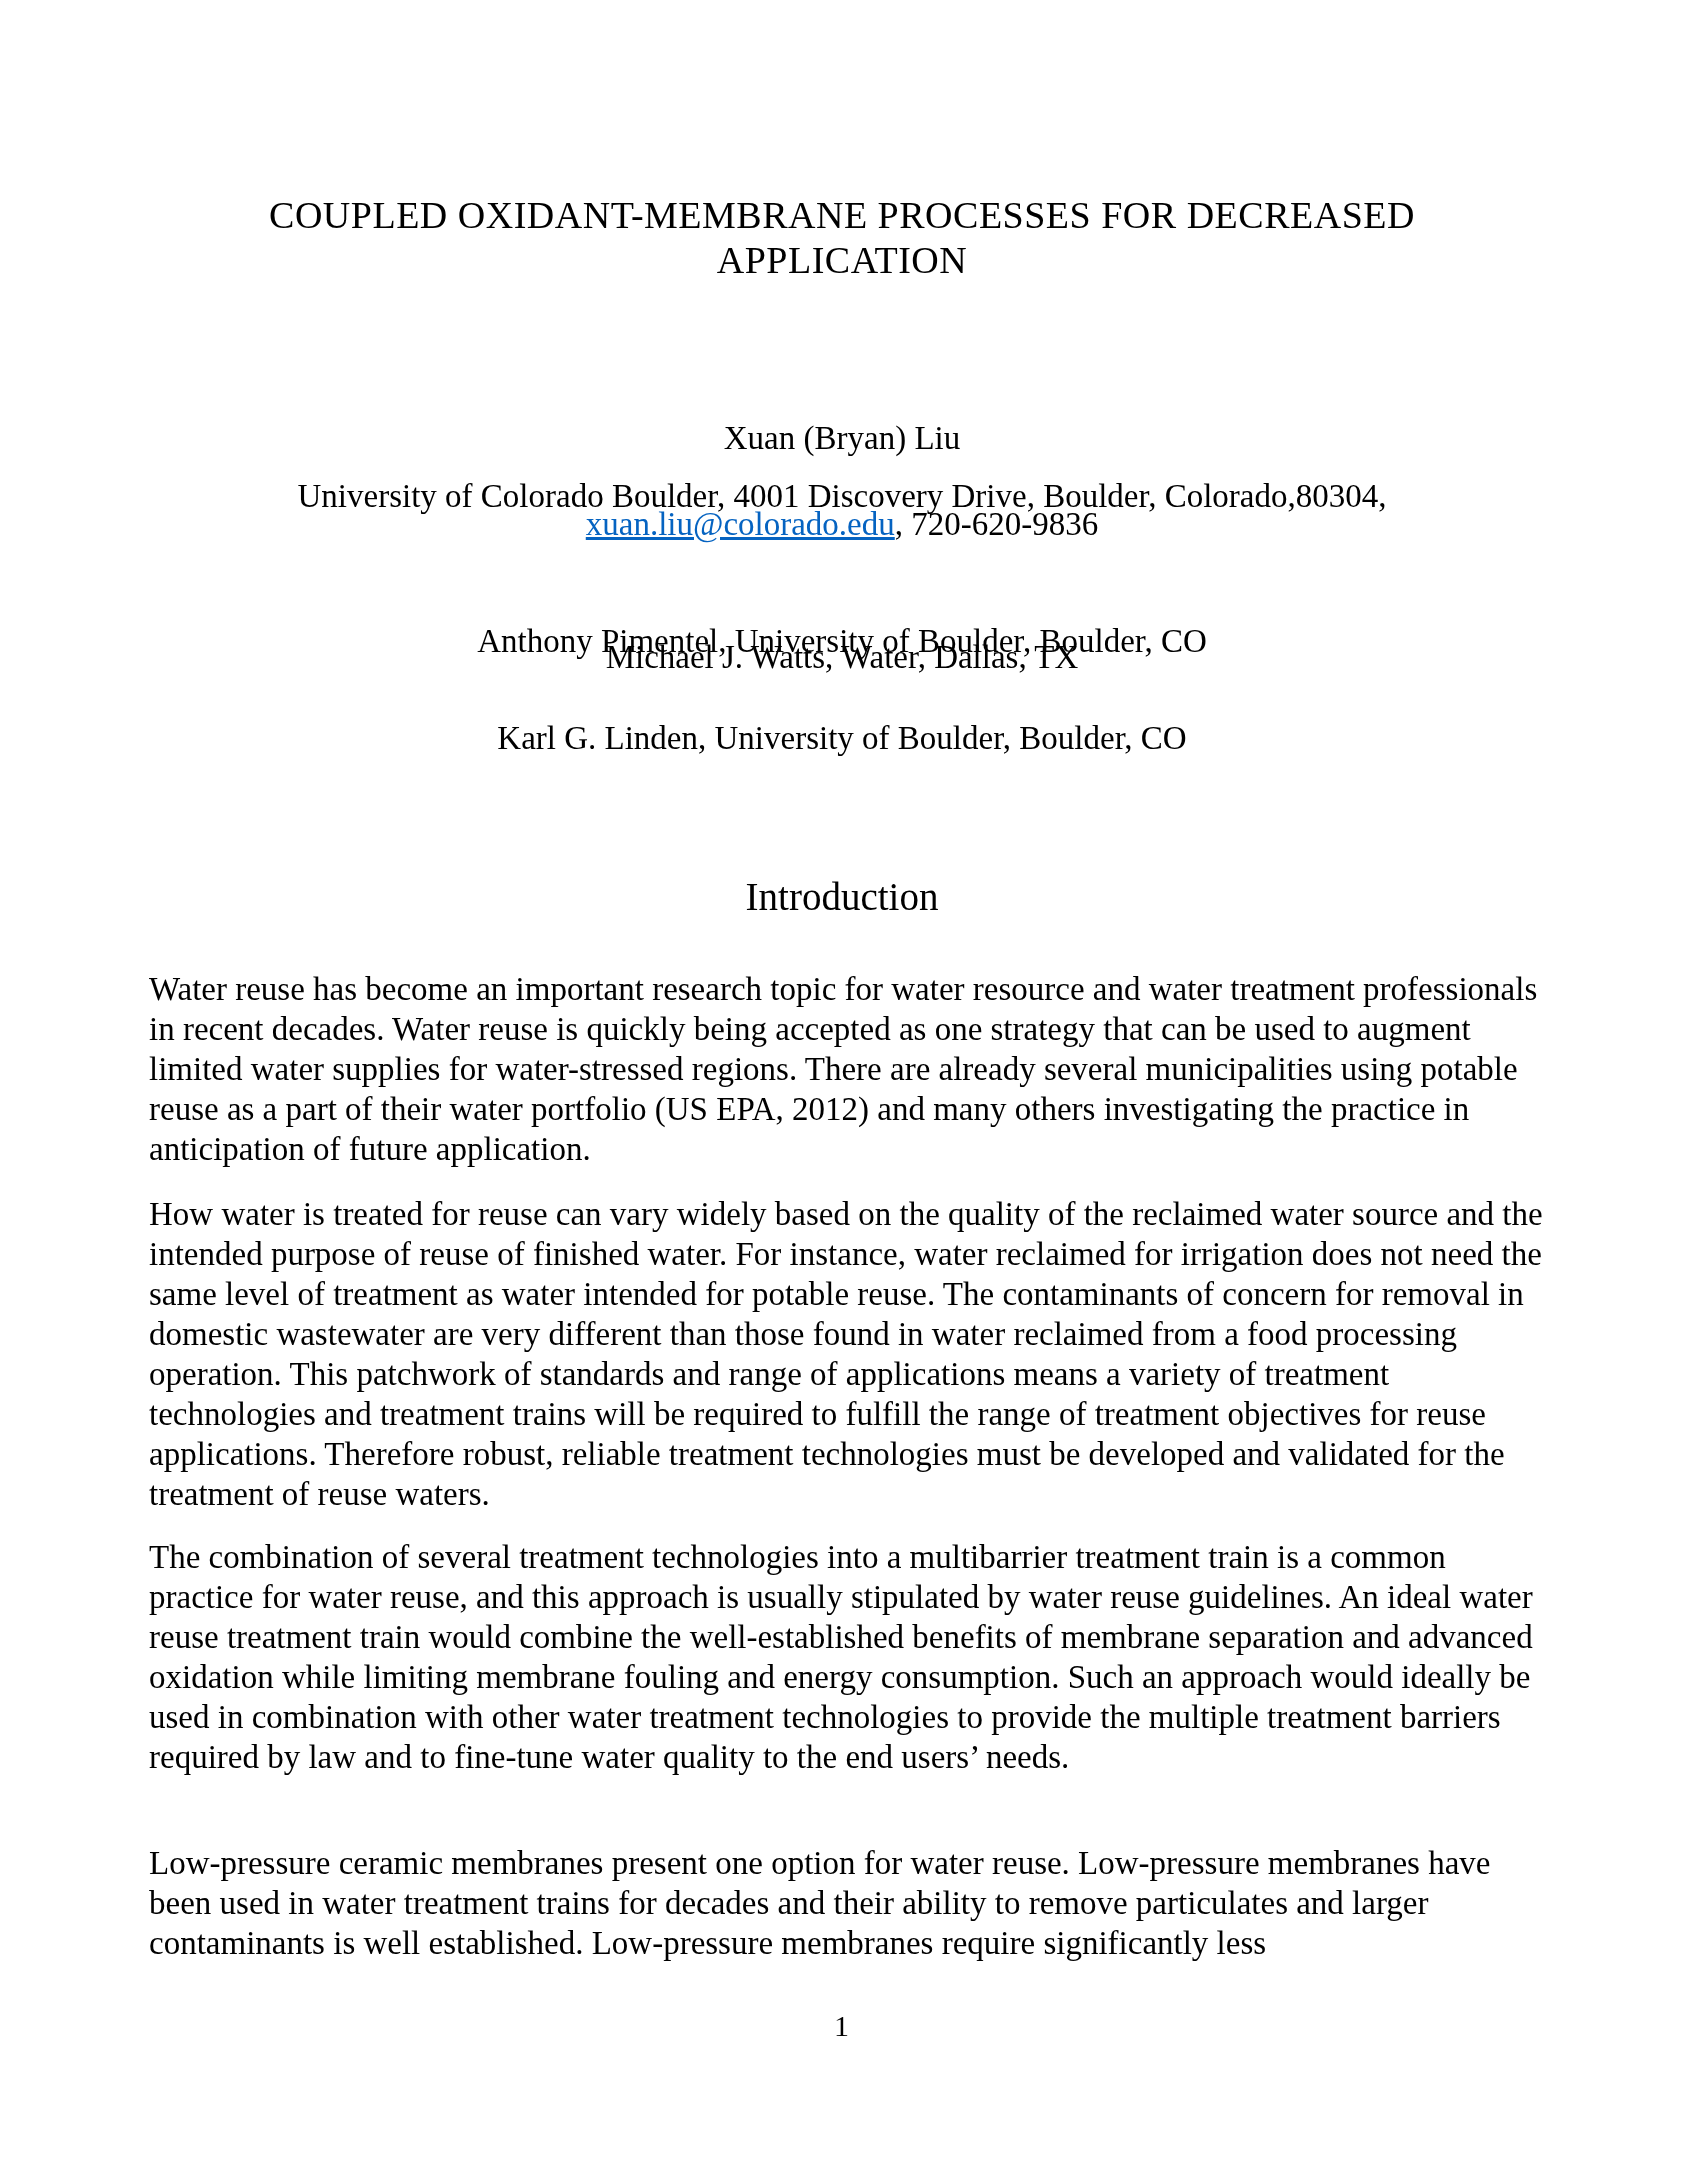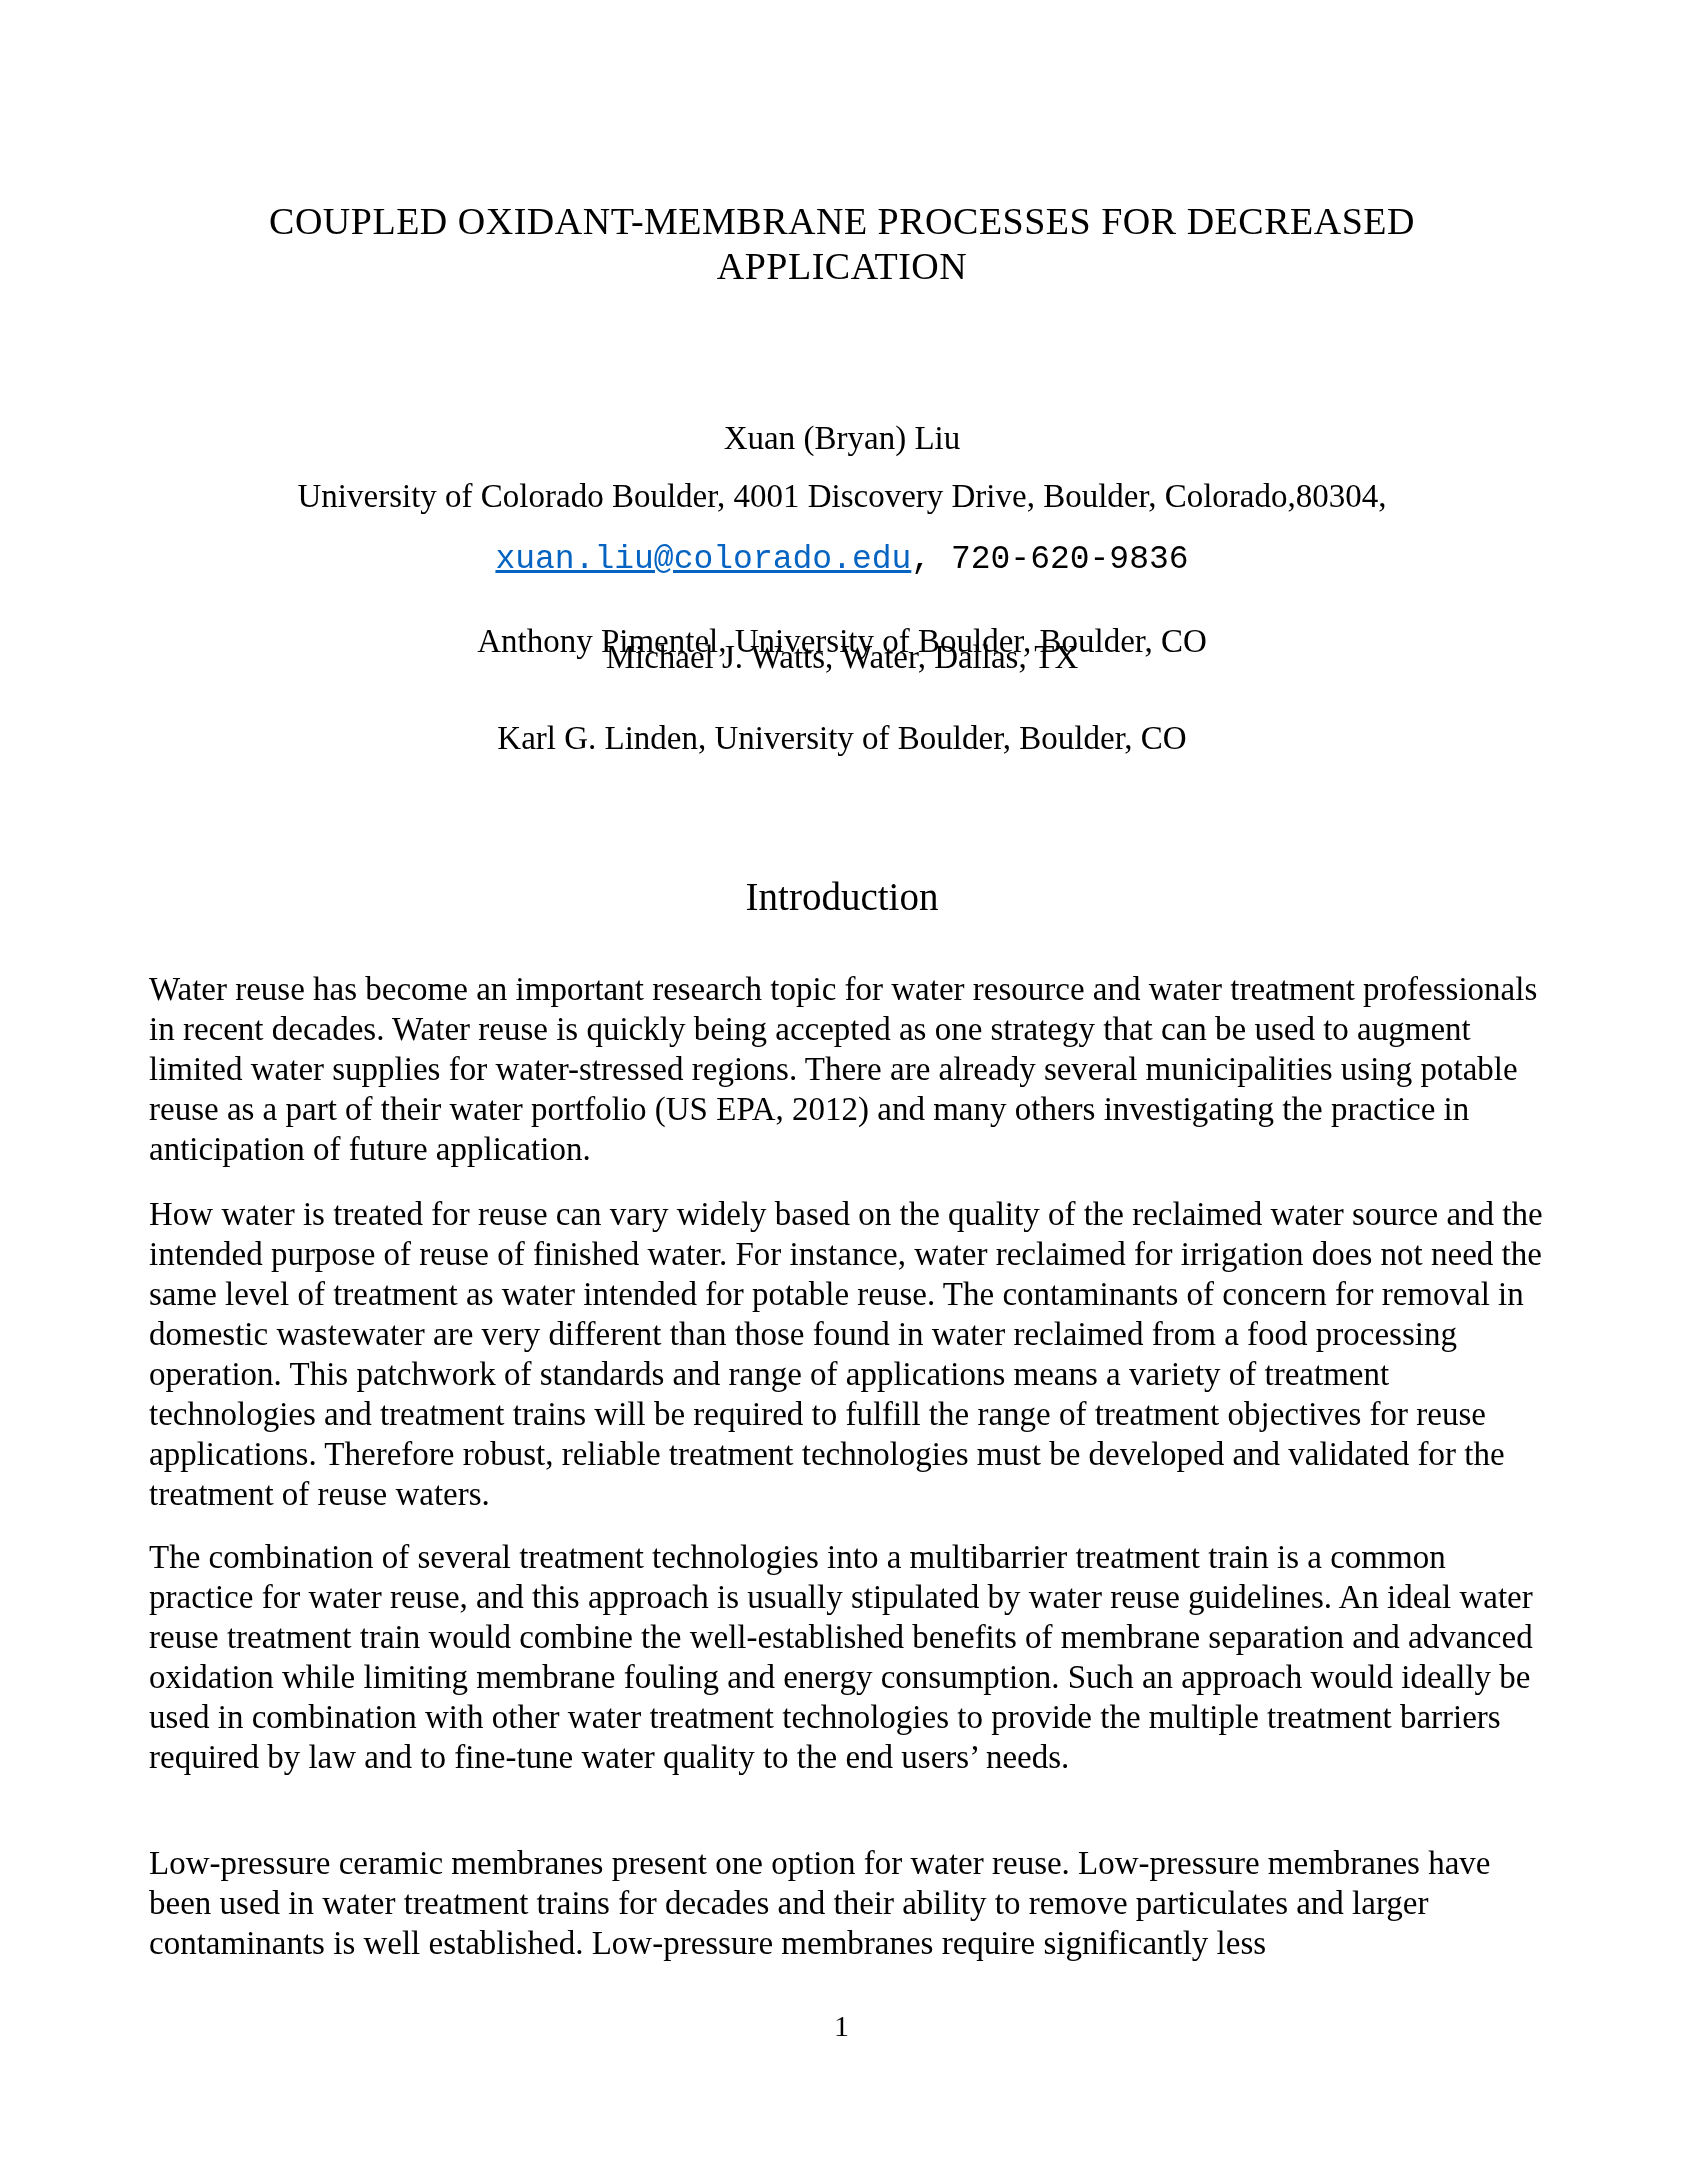--- a/index.html
+++ b/index.html
@@ -9,39 +9,39 @@
     width: 1683px;
     height: 2178px;
     background: #ffffff;
     color: #000000;
     font-family: "Liberation Serif", "DejaVu Serif", serif;
     overflow: hidden;
   }
   .abs { position: absolute; }
 
   .title-block {
-    top: 199px;
+    top: 193px;
     left: 149px;
     width: 1386px;
     text-align: center;
     font-size: 38px;
     line-height: 45px;
     letter-spacing: 0.5px;
   }
 
   .author-line {
     left: 149px;
     width: 1386px;
     text-align: center;
     font-size: 33px;
     line-height: 40px;
   }
   .author-name   { top: 418px; }
   .affil-line1   { top: 476px; }
-  .affil-line2   { top: 540px; font-family: Liberation Mono, monospace; }
+  .affil-line2   { top: 504px; }
   .coauthor-0    { top: 574px; margin-top: 47px; }
   .coauthor-1    { top: 637px; }
   .coauthor-2    { top: 694px; margin-top: 24px; }
 
   .email-link {
     color: var(--link-color, #0563C1);
     text-decoration: underline;
     cursor: pointer;
   }
 

